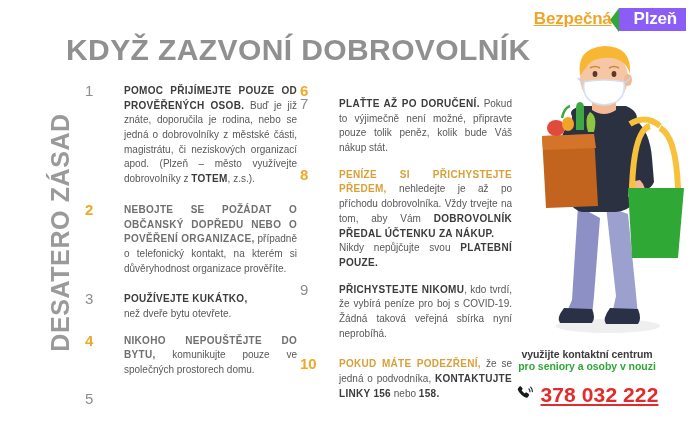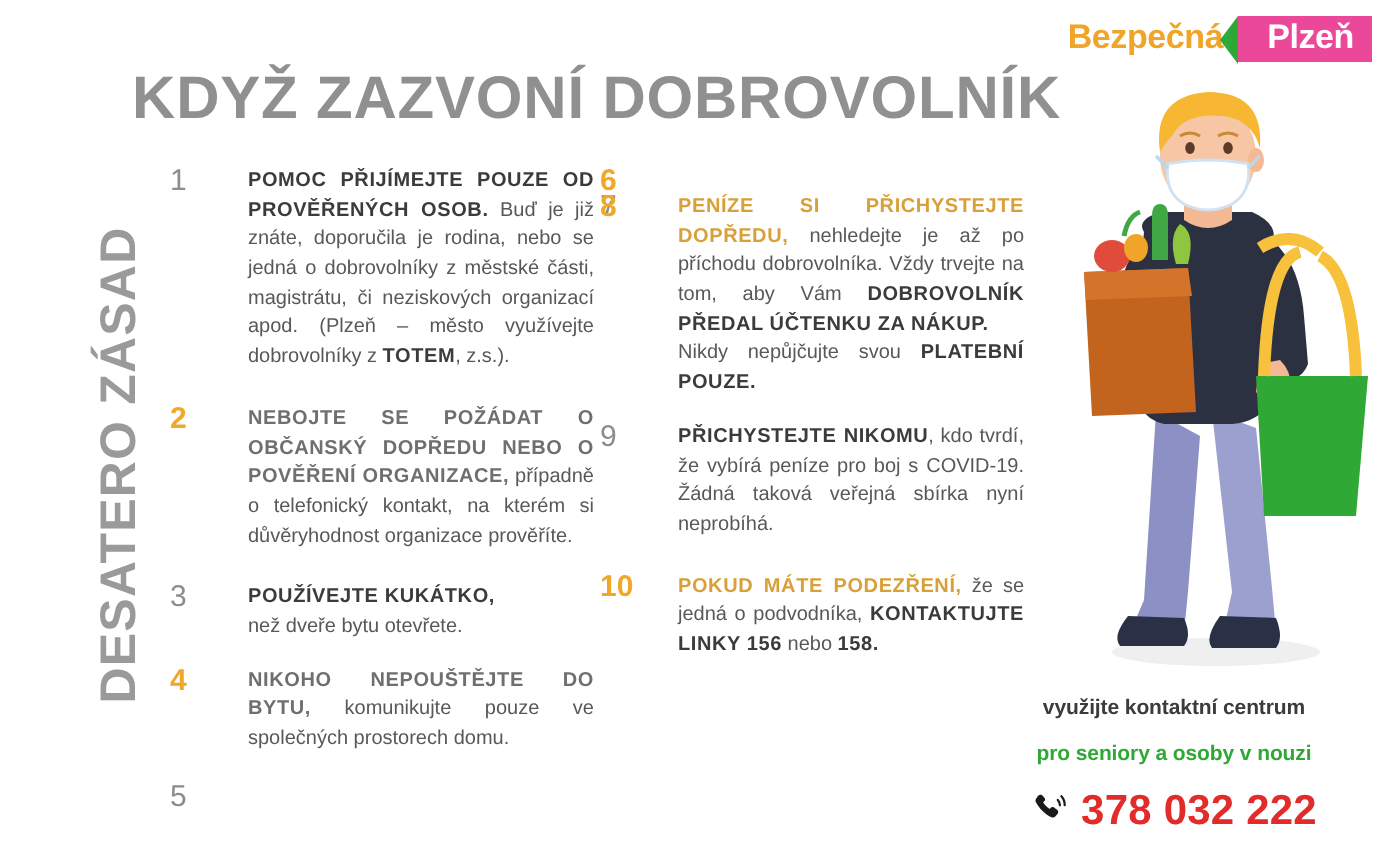--- a/index.html
+++ b/index.html
@@ -19,24 +19,25 @@
   .brand {
     position: absolute;
     top: 8px; right: 14px;
     display: flex; align-items: center;
   }
   .brand-word {
     font-size: 17px; font-weight: bold;
     color: #F0A428;
     letter-spacing: -0.2px;
     margin-right: 7px;
+    text-decoration: underline;
   }
   .brand-arrow {
     position: relative;
-    background: #ec4899;
+    background: #8b5cf6;
     color: #ffffff;
     font-size: 17px; font-weight: bold;
     padding: 2px 9px 3px 15px;
     letter-spacing: -0.2px;
     line-height: 1.05;
   }
   .brand-arrow::before {
     content: "";
     position: absolute;
     left: -9px; top: 0;
@@ -116,30 +117,31 @@
     left: 478px; top: 348px;
     width: 218px;
     text-align: center;
   }
   .contact-l1 {
     font-size: 10.5px; font-weight: bold; color: #3b3b3d;
     letter-spacing: -0.05px;
   }
   .contact-l2 {
     font-size: 10.5px; font-weight: bold; color: #2FA836;
-    letter-spacing: -0.05px; margin-top: 11px;
+    letter-spacing: -0.05px; margin-top: 0;
   }
   .phone-row {
     margin-top: 11px;
     display: flex; align-items: center; justify-content: center;
     gap: 7px;
   }
   .phone-num {
     font-size: 21px; font-weight: bold; color: #E22B2B;
     letter-spacing: 0.1px;
+    text-decoration: underline;
   }
 </style>
 </head>
 <body>
 
 <div id="poster">
 
   <div class="brand">
     <span class="brand-word">Bezpečná</span>
     <span class="brand-arrow">Plzeň</span>
@@ -170,24 +172,25 @@
         <div class="num gray">5</div>
       </div>
     </div>
 
   <div class="col col-right">
       <div class="item">
         <div class="num orange">6</div>
       </div>
       <div class="item" style="margin-top: 13px;">
         <div class="num gray">7</div>
+        <div class="body"><b>PLAŤTE AŽ PO DORUČENÍ.</b> Pokud to výjimečně není možné, připravte pouze tolik peněz, kolik bude Váš nákup stát.</div>
       </div>
       <div class="item" style="margin-top: 12px;">
         <div class="num orange">8</div>
-        <div class="body"><span class="hi-or">PENÍZE SI PŘICHYSTEJTE DOPŘEDU,</span> nehledejte je až po příchodu dobrovolníka. Vždy trvejte na tom, aby Vám <b>DOBROVOLNÍK PŘEDAL ÚČTENKU ZA NÁKUP.</b><br>Nikdy nepůjčujte svou <b>PLATEBNÍ POUZE.</b></div>
+        <div class="body"><span class="hi-or">PENÍZE SI PŘICHYSTEJTE PŘEDEM,</span> nehledejte je až po příchodu dobrovolníka. Vždy trvejte na tom, aby Vám <b>DOBROVOLNÍK PŘEDAL ÚČTENKU ZA NÁKUP.</b><br>Nikdy nepůjčujte svou <b>PLATEBNÍ POUZE.</b></div>
       </div>
       <div class="item" style="margin-top: 12px;">
         <div class="num gray">9</div>
         <div class="body"><b>PŘICHYSTEJTE NIKOMU</b>, kdo tvrdí, že vybírá peníze pro boj s COVID-19. Žádná taková veřejná sbírka nyní neprobíhá.</div>
       </div>
       <div class="item" style="margin-top: 16px;">
         <div class="num orange">10</div>
         <div class="body"><span class="hi-or">POKUD MÁTE PODEZŘENÍ,</span> že se jedná o podvodníka, <b>KONTAKTUJTE LINKY 156</b> nebo <b>158.</b></div>
       </div>
     </div>

